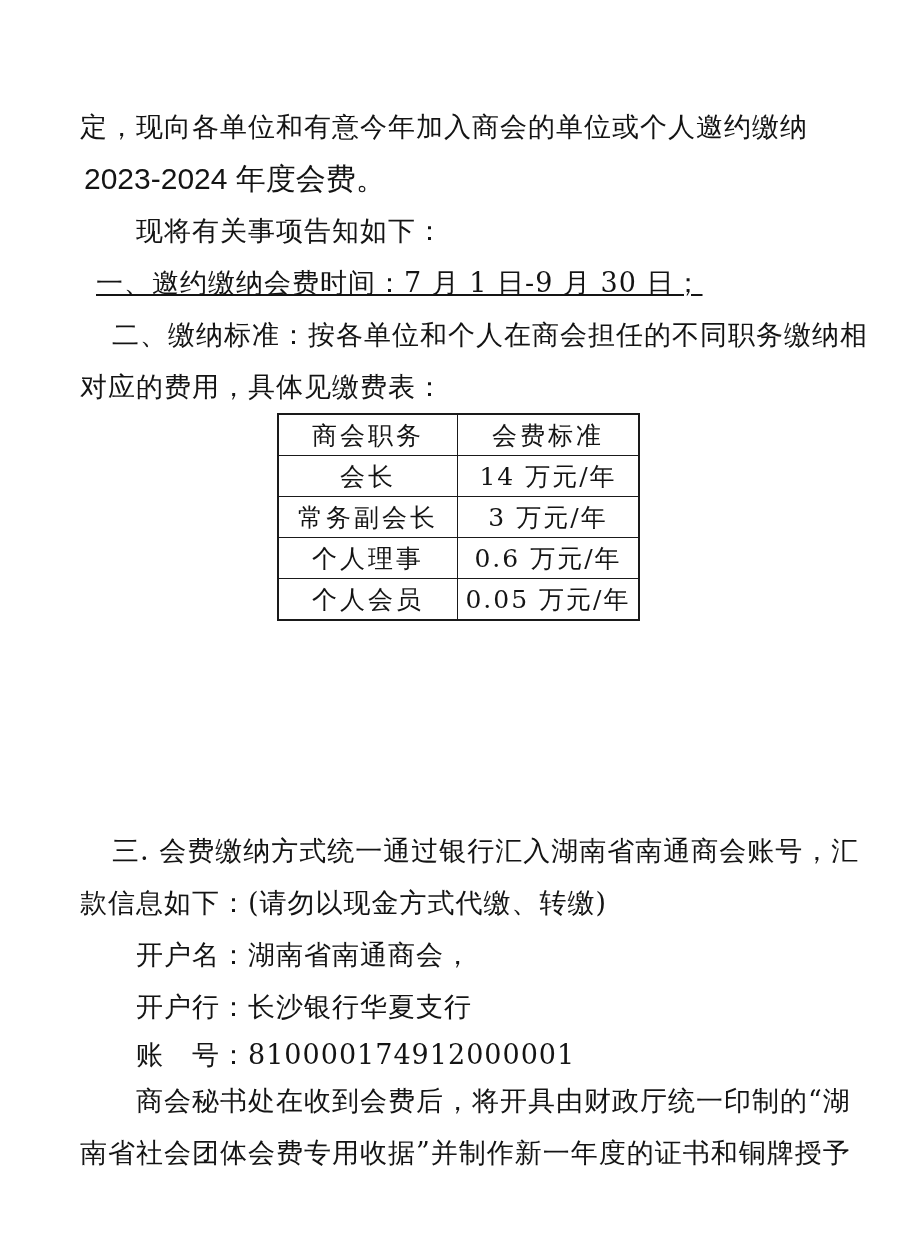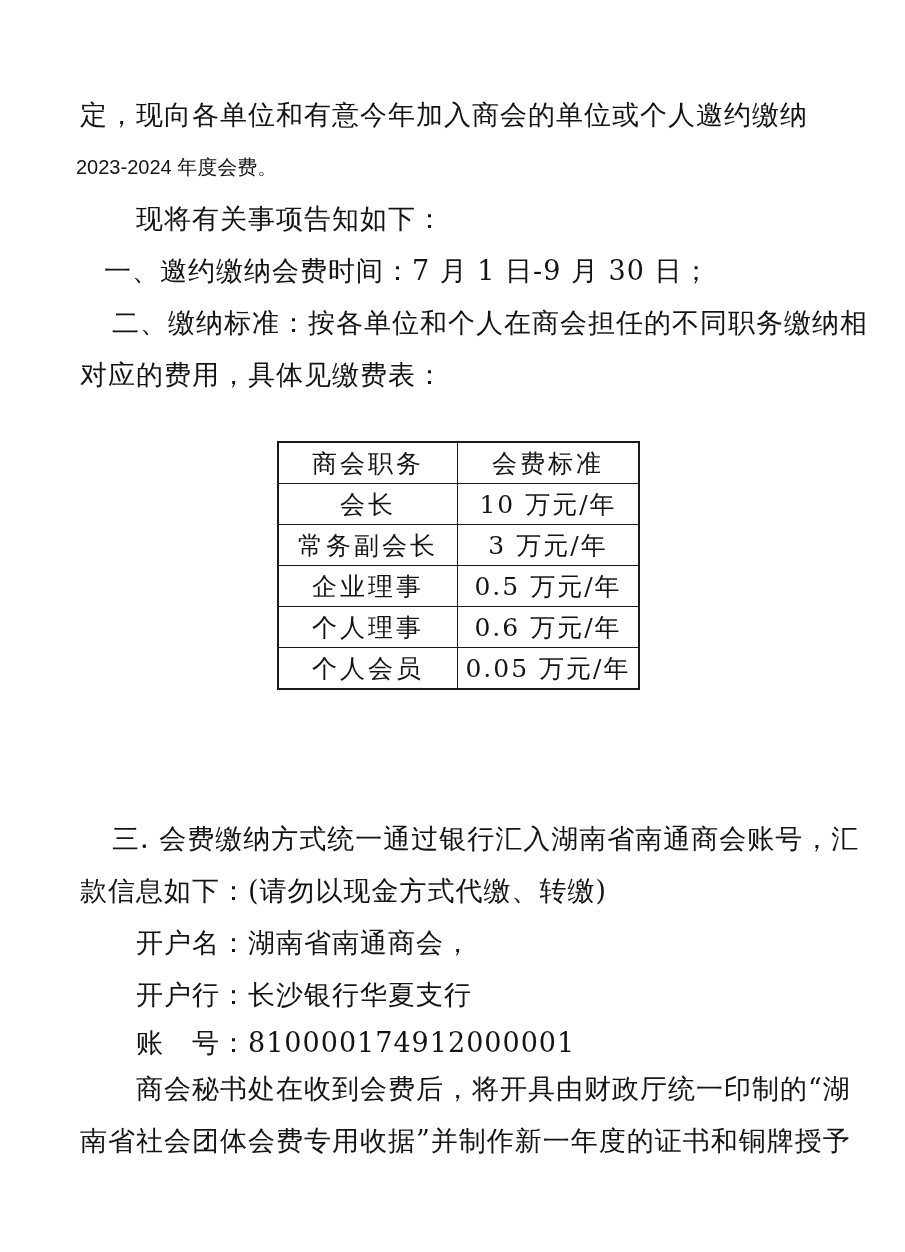--- a/index.html
+++ b/index.html
@@ -15,77 +15,73 @@
     font-family: "DejaVu Serif", "Liberation Serif", serif;
     color: #141414;
   }
   .line {
     position: absolute;
     left: 0;
     white-space: nowrap;
     font-size: 27px;
     line-height: 34px;
     letter-spacing: 1px;
+    margin-top: 12px;
   }
   .num { font-family: "Liberation Sans", "DejaVu Sans", sans-serif; letter-spacing: 0; }
   .fee-table {
     position: absolute;
     left: 277px;
     top: 413px;
     border-collapse: collapse;
     border: 2px solid #1a1a1a;
-    margin-top: 28px;
   }
   .fee-table td, .fee-table th {
     border: 1.5px solid #1a1a1a;
     height: 40px;
     padding: 0;
     text-align: center;
     font-size: 25px;
     font-weight: normal;
     letter-spacing: 3px;
   }
   .fee-table .c1 { width: 178px; }
   .fee-table .c2 { width: 180px; }
   .fee-table td.c2 { font-family: "DejaVu Serif", "Liberation Serif", serif; letter-spacing: 2px; }
 </style>
 </head>
 <body>
 
 <div>
 
   <div class="line" style="left:80px; top:98px;">定，现向各单位和有意今年加入商会的单位或个人邀约缴纳</div>
-  <div class="line num" style="left:76px; top:150px; font-size:20px;">2023-2024 年度会费。</div>
+  <div class="line num" style="left:84px; top:150px; font-size:30px;">2023-2024 年度会费。</div>
 
   <div class="line" style="left:136px; top:202px;">现将有关事项告知如下：</div>
 
-  <div class="line" style="left:104px; top:254px;">一、邀约缴纳会费时间：7 月 1 日-9 月 30 日；</div>
+  <div class="line" style="left:96px; top:254px;text-decoration:underline;">一、邀约缴纳会费时间：7 月 1 日-9 月 30 日；</div>
 
   <div class="line" style="left:112px; top:306px;">二、缴纳标准：按各单位和个人在商会担任的不同职务缴纳相</div>
   <div class="line" style="left:80px; top:358px;">对应的费用，具体见缴费表：</div>
 
   <table class="fee-table">
     <thead>
       <tr>
         <th class="c1">商会职务</th>
         <th class="c2">会费标准</th>
       </tr>
     </thead>
     <tbody>
       <tr>
         <td class="c1">会长</td>
-        <td class="c2">10 万元/年</td>
+        <td class="c2">14 万元/年</td>
       </tr>
       <tr>
         <td class="c1">常务副会长</td>
         <td class="c2">3 万元/年</td>
-      </tr>
-      <tr>
-        <td class="c1">企业理事</td>
-        <td class="c2">0.5 万元/年</td>
       </tr>
       <tr>
         <td class="c1">个人理事</td>
         <td class="c2">0.6 万元/年</td>
       </tr>
       <tr>
         <td class="c1">个人会员</td>
         <td class="c2">0.05 万元/年</td>
       </tr>
     </tbody>

